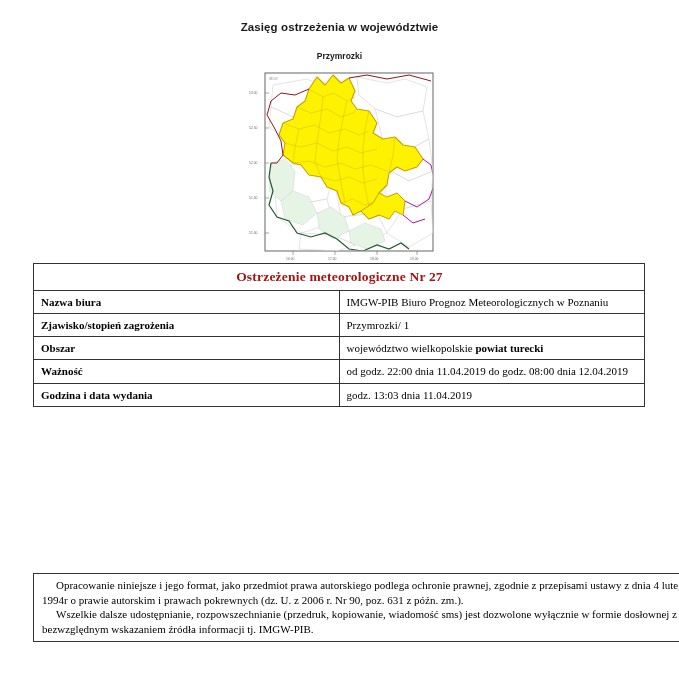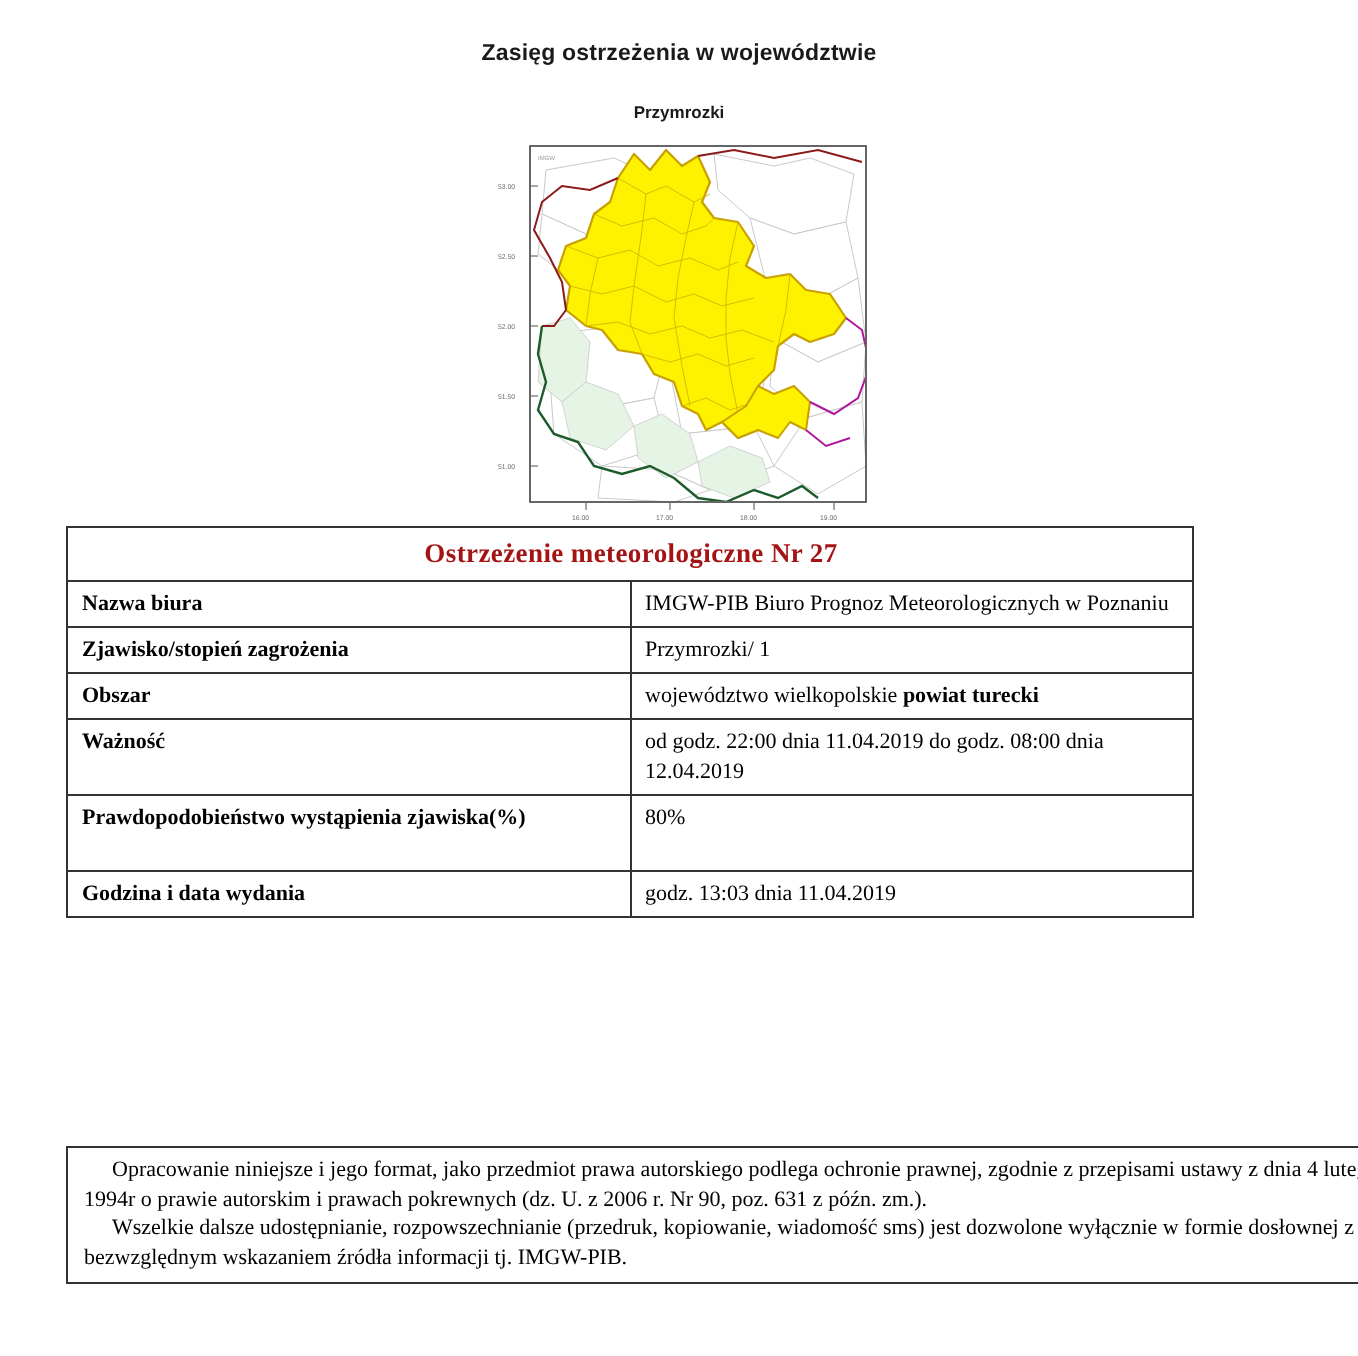--- a/index.html
+++ b/index.html
@@ -47,21 +47,21 @@
     height: 196px;
     position: relative;
   }
   #map-svg { display: block; }
 
   
   #warning-table {
     position: absolute;
     left: 33px;
     top: 263px;
-    width: 564px;
+    width: 612px;
     border-collapse: collapse;
     table-layout: fixed;
     font-size: 11px;
   }
   #warning-table td {
     border: 1px solid #333333;
     padding: 4px 6px 4px 7px;
     vertical-align: top;
     line-height: 1.3;
   }
@@ -232,24 +232,20 @@
       <td class="val">Przymrozki/ 1</td>
     </tr>
     <tr>
       <td class="lbl">Obszar</td>
       <td class="val"><span>województwo wielkopolskie </span><span class="b">powiat turecki</span></td>
     </tr>
     <tr>
       <td class="lbl">Ważność</td>
       <td class="val">od godz. 22:00 dnia 11.04.2019 do godz. 08:00 dnia 12.04.2019</td>
     </tr>
-    <tr class="tall-a">
-      <td class="lbl">Prawdopodobieństwo wystąpienia zjawiska(%)</td>
-      <td class="val">80%</td>
-    </tr>
     <tr>
       <td class="lbl">Godzina i data wydania</td>
       <td class="val">godz. 13:03 dnia 11.04.2019</td>
     </tr>
   </tbody>
 </table>
 
 <div id="footer-box">
   <p>Opracowanie niniejsze i jego format, jako przedmiot prawa autorskiego podlega ochronie prawnej, zgodnie z przepisami ustawy z dnia 4 lutego 1994r o prawie autorskim i prawach pokrewnych (dz. U. z 2006 r. Nr 90, poz. 631 z późn. zm.).</p>
   <p>Wszelkie dalsze udostępnianie, rozpowszechnianie (przedruk, kopiowanie, wiadomość sms) jest dozwolone wyłącznie w formie dosłownej z bezwzględnym wskazaniem źródła informacji tj. IMGW-PIB.</p>

